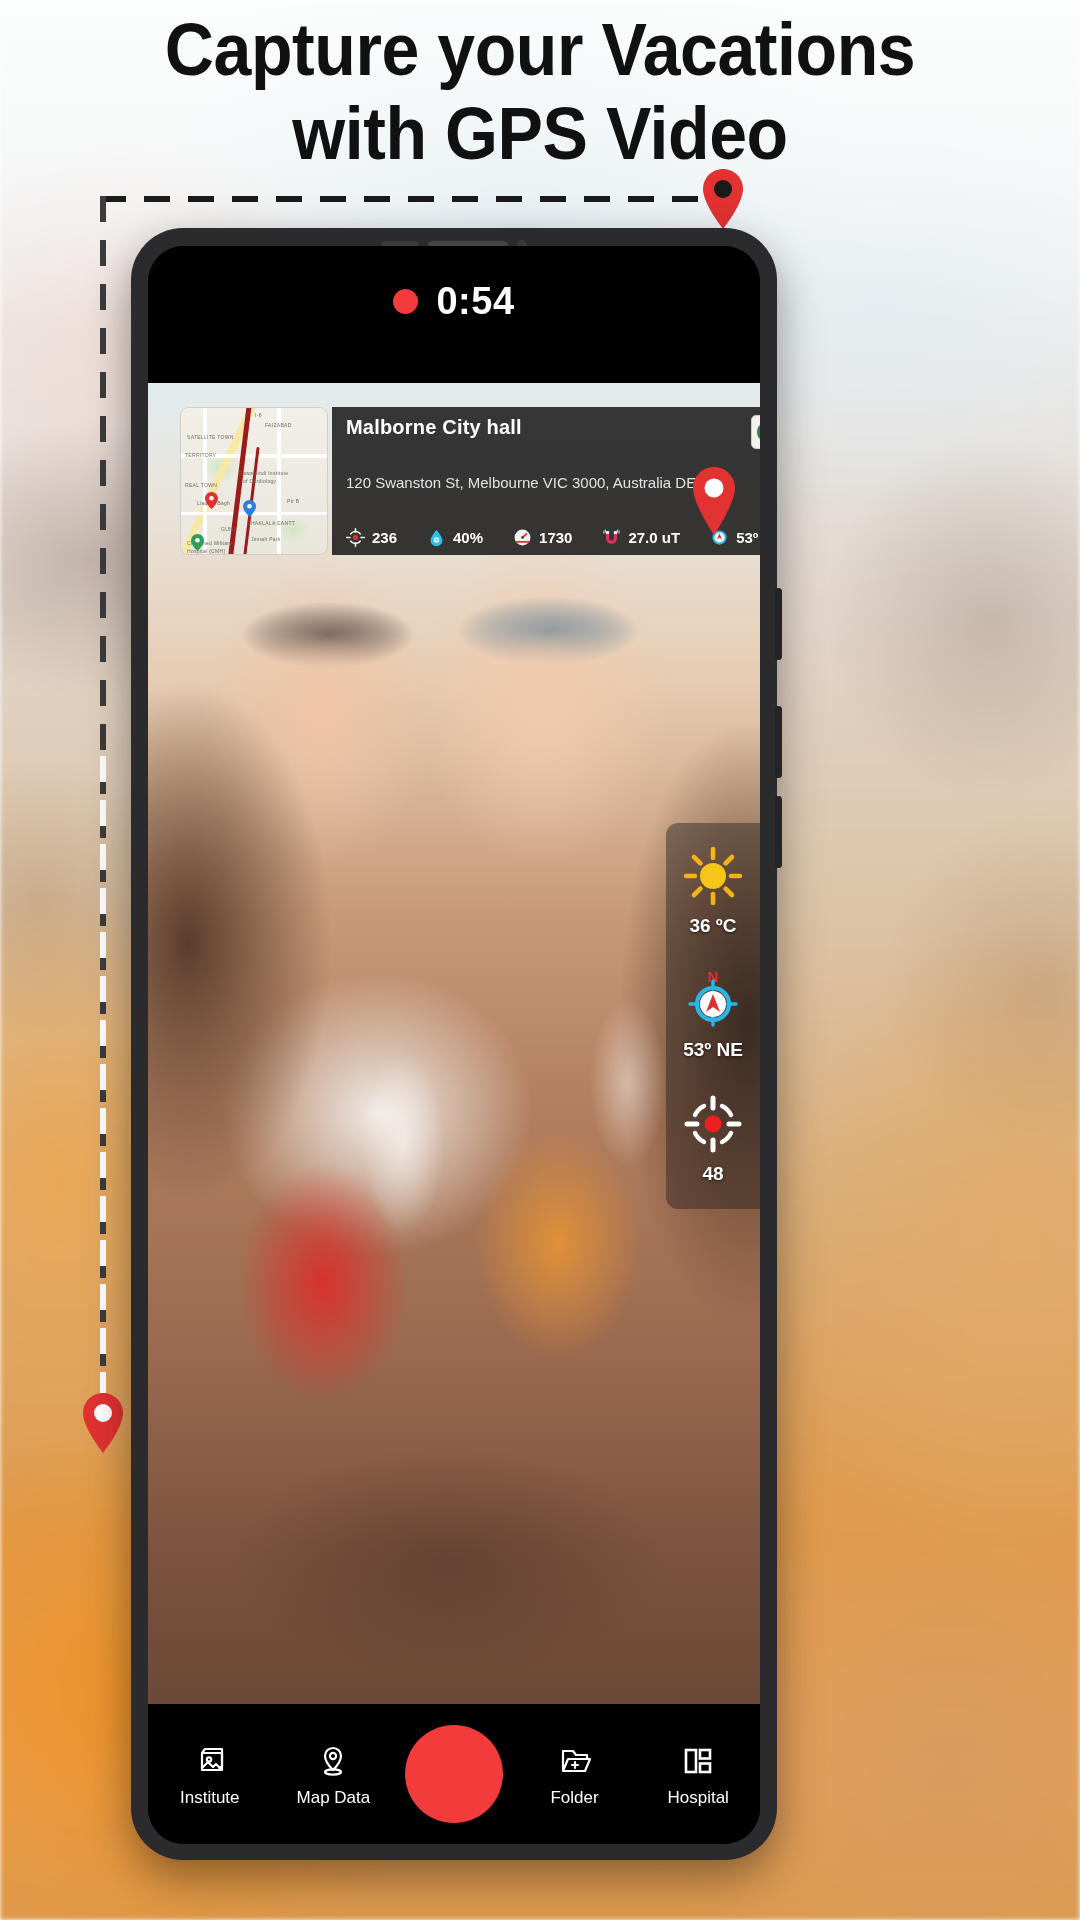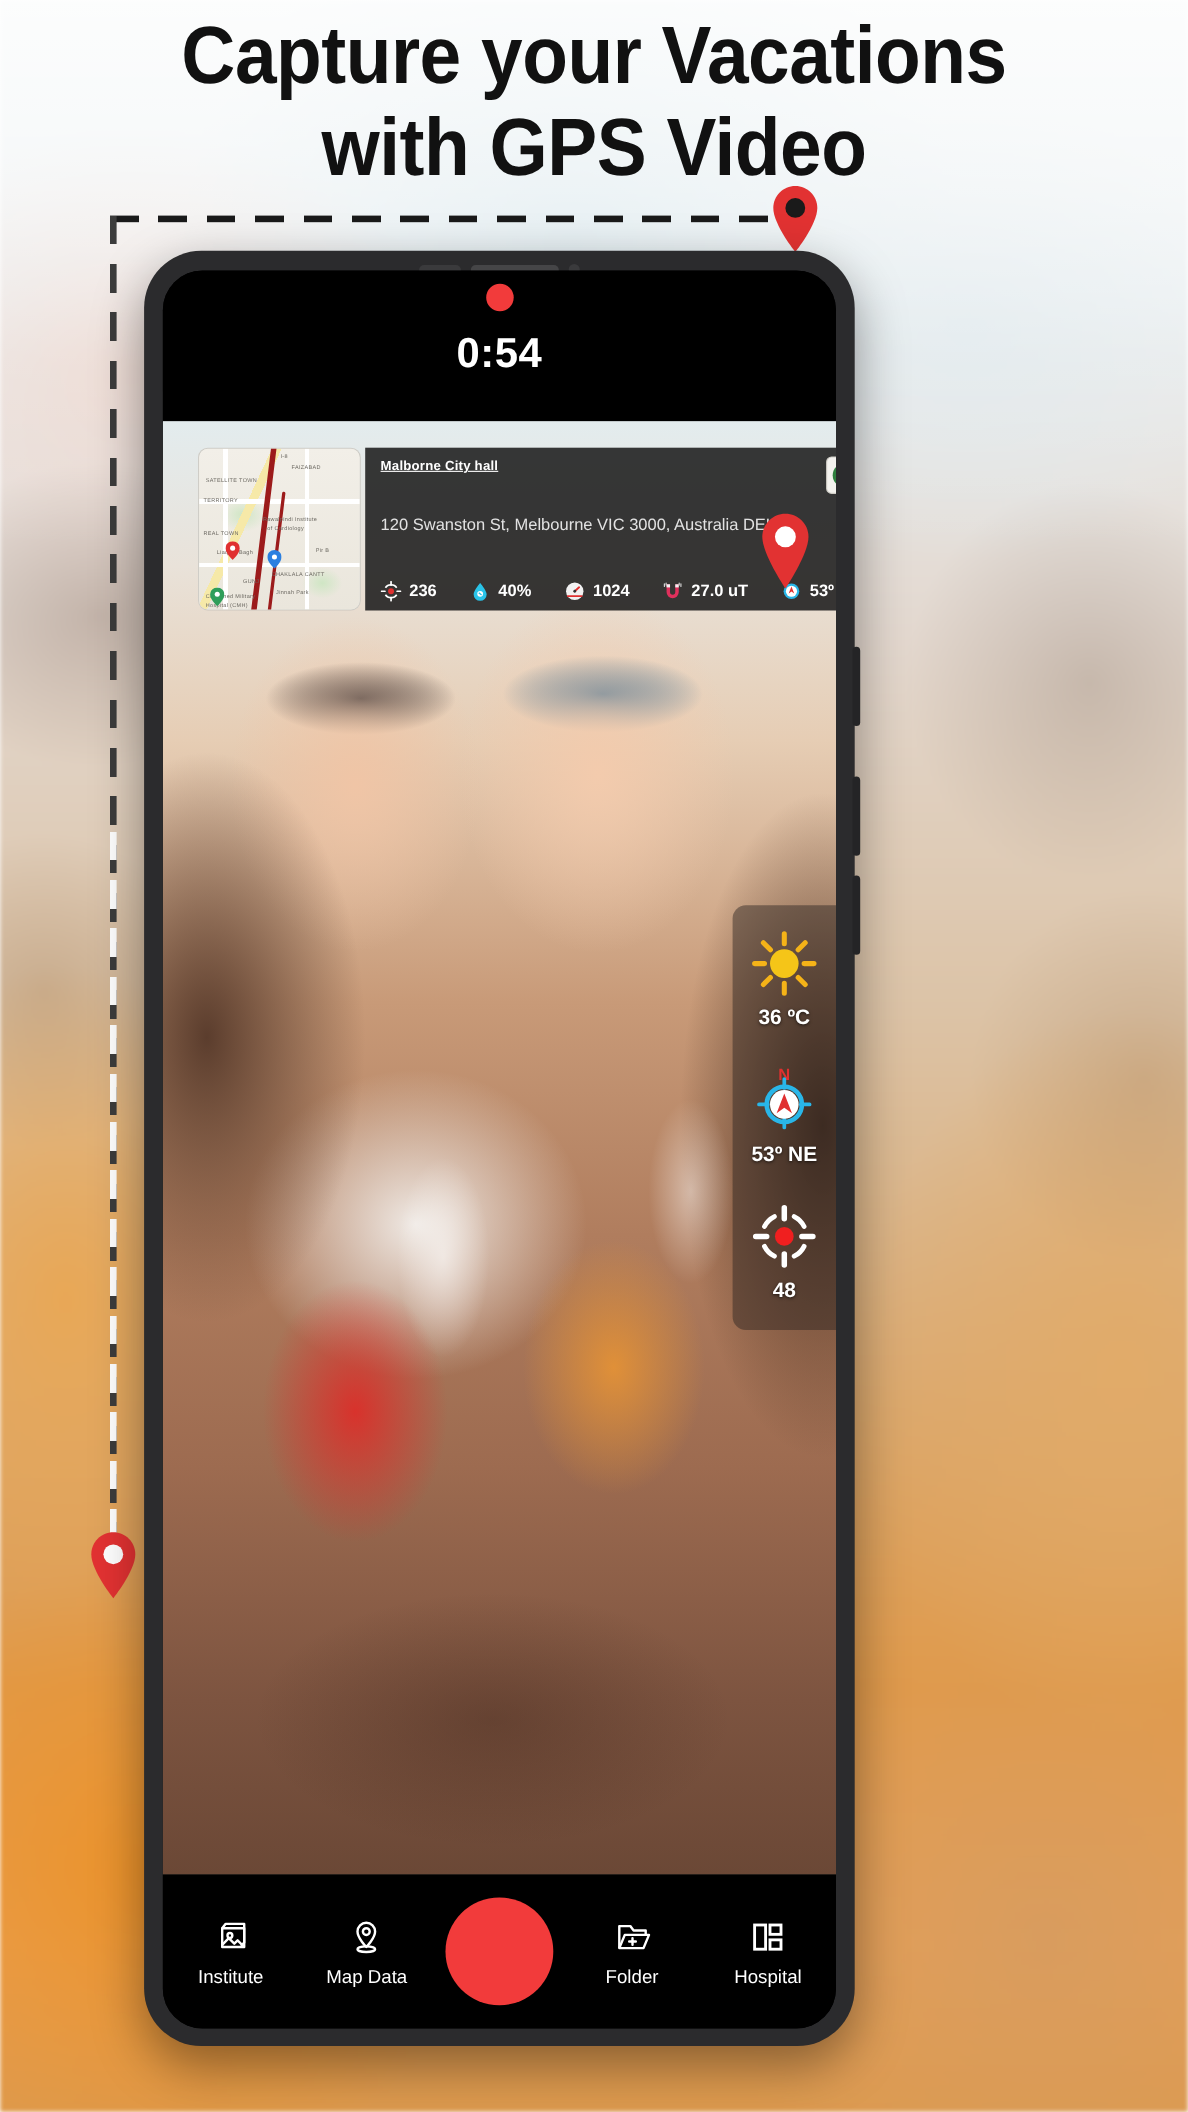--- a/index.html
+++ b/index.html
@@ -107,21 +107,20 @@
     overflow:hidden;
   }
 
   
   .rec-bar {
     position:absolute; left:0; right:0; top:0; height:110px;
     background:#000;
     display:flex; align-items:center; justify-content:center;
     gap:18px;
     z-index:4;
-    flex-direction:column;
   }
   .rec-dot { width:25px; height:25px; border-radius:50%; background:#f23b3b; }
   .rec-time { color:#fff; font-size:38px; font-weight:bold; letter-spacing:.5px; }
 
   
   .viewfinder {
     position:absolute; left:0; right:0; top:137px; bottom:140px;
     overflow:hidden;
     background:
       radial-gradient(ellipse 150px 120px at 60px 110px, #dfe7ea, rgba(223,231,234,0) 70%),
@@ -200,21 +199,21 @@
   }
 
   .gps-info {
     flex:1;
     background:rgba(28,28,28,.88);
     margin-left:4px;
     padding:9px 12px 8px 14px;
     display:flex; flex-direction:column; justify-content:space-between;
     position:relative;
   }
-  .gps-title { color:#fff; font-size:12px; font-weight:bold; letter-spacing:.2px;text-decoration:underline; }
+  .gps-title { color:#fff; font-size:20px; font-weight:bold; letter-spacing:.2px; }
   .gps-addr { color:#e2e2e2; font-size:15px; line-height:1.32; max-width:470px; }
   .gps-stats { display:flex; align-items:flex-start; gap:0; margin-top:2px; }
   .stat { display:flex; align-items:center; gap:7px; margin-right:30px; }
   .stat:last-child { margin-right:0; }
   .stat .sv { color:#fff; font-size:15px; font-weight:bold; white-space:nowrap; }
   .stat .si { width:19px; height:19px; flex:0 0 19px; display:block; }
   .stat .si svg { width:100%; height:100%; display:block; }
 
   .gps-badge {
     position:absolute; right:10px; top:8px;
@@ -380,21 +379,21 @@
             </div>
             <div class="stat">
               <span class="si">
                 <svg viewBox="0 0 24 24">
                     <circle cx="12" cy="12" r="10" fill="#f2f2f2"></circle>
                     <path d="M12 12L17 7.5" stroke="#e03030" stroke-width="2.2" stroke-linecap="round"></path>
                     <path d="M4 17.5h16" stroke="#e03030" stroke-width="2" stroke-linecap="round"></path>
                     <circle cx="12" cy="12" r="1.6" fill="#333"></circle>
                   </svg>
               </span>
-              <span class="sv">1024</span>
+              <span class="sv">1730</span>
             </div>
             <div class="stat">
               <span class="si">
                 <svg viewBox="0 0 24 24">
                     <path d="M5 4v9a7 7 0 0 0 14 0V4h-4v9a3 3 0 0 1-6 0V4z" fill="#e0305c"></path>
                     <rect x="5" y="4" width="4" height="3.6" fill="#f2f2f2"></rect>
                     <rect x="15" y="4" width="4" height="3.6" fill="#f2f2f2"></rect>
                     <g stroke="#dcdcdc" stroke-width="1.3" stroke-linecap="round">
                       <path d="M2.5 3.5v3M4.5 2.5v2.4M19.5 2.5v2.4M21.5 3.5v3"></path>
                     </g>

